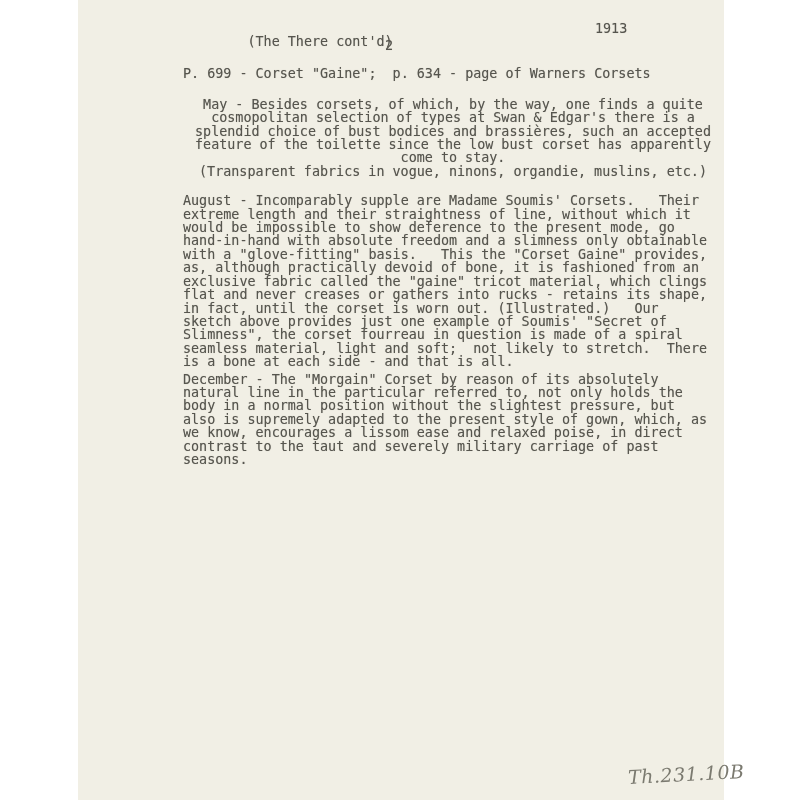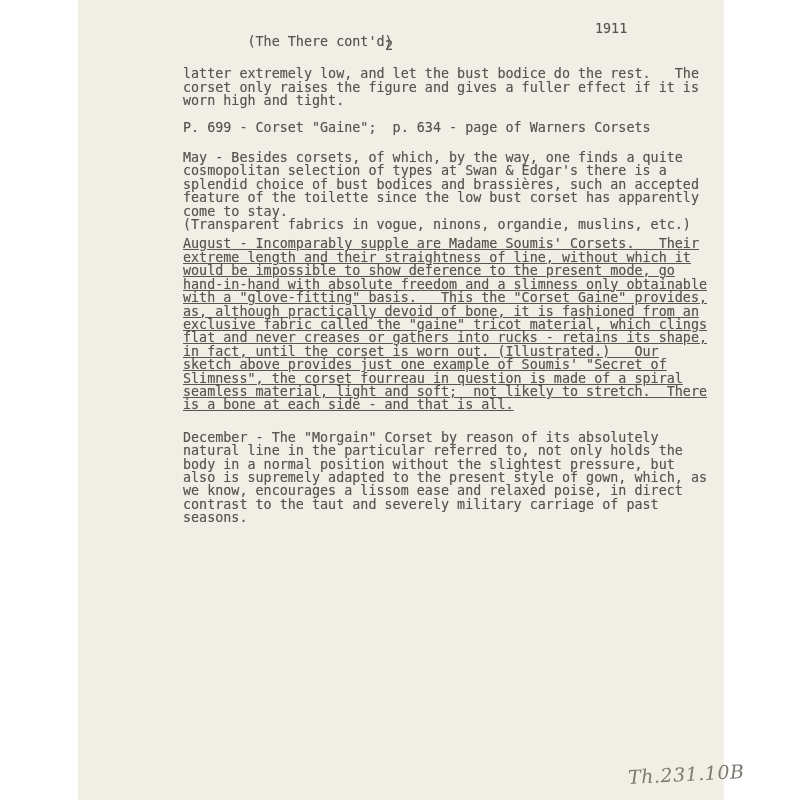--- a/index.html
+++ b/index.html
@@ -48,22 +48,22 @@
     top: 0;
   }
   .pagenum {
     margin: 2px 0 15px 202px;
   }
   .para {
     white-space: pre;
     margin: 0 0 13px 0;
   }
   .para.gap-lg { margin-bottom: 17px; }
-  .para.gap-sm { margin-bottom: 6px; }
-  .para.gap-xl { margin-bottom: 19px; text-decoration: underline; }
+  .para.gap-sm { margin-bottom: 16px; text-align: center; }
+  .para.gap-xl { margin-bottom: 4px; }
   .annotation {
     position: absolute;
     left: 550px;
     top: 763px;
     font-family: "DejaVu Serif", "Liberation Serif", serif;
     font-style: italic;
     font-size: 19px;
     letter-spacing: 0.5px;
     color: #7b7a70;
     transform: rotate(-3deg);
@@ -71,28 +71,25 @@
 </style>
 </head>
 <body>
 
 <div class="scan-wrap">
   <div class="page">
     <div class="content">
 
       <div class="hdr">
         <span>(The There cont'd)</span>
-        <span class="hdr-right">1911</span>
+        <span class="hdr-right">1913</span>
       </div>
 
       <div class="pagenum">2</div>
 
-      <div class="para">latter extremely low, and let the bust bodice do the rest.   The
-corset only raises the figure and gives a fuller effect if it is
-worn high and tight.</div>
 
       <div class="para gap-lg">P. 699 - Corset "Gaine";  p. 634 - page of Warners Corsets</div>
 
       <div class="para gap-sm">May - Besides corsets, of which, by the way, one finds a quite
 cosmopolitan selection of types at Swan &amp; Edgar's there is a
 splendid choice of bust bodices and brassières, such an accepted
 feature of the toilette since the low bust corset has apparently
 come to stay.
 (Transparent fabrics in vogue, ninons, organdie, muslins, etc.)</div>
 

